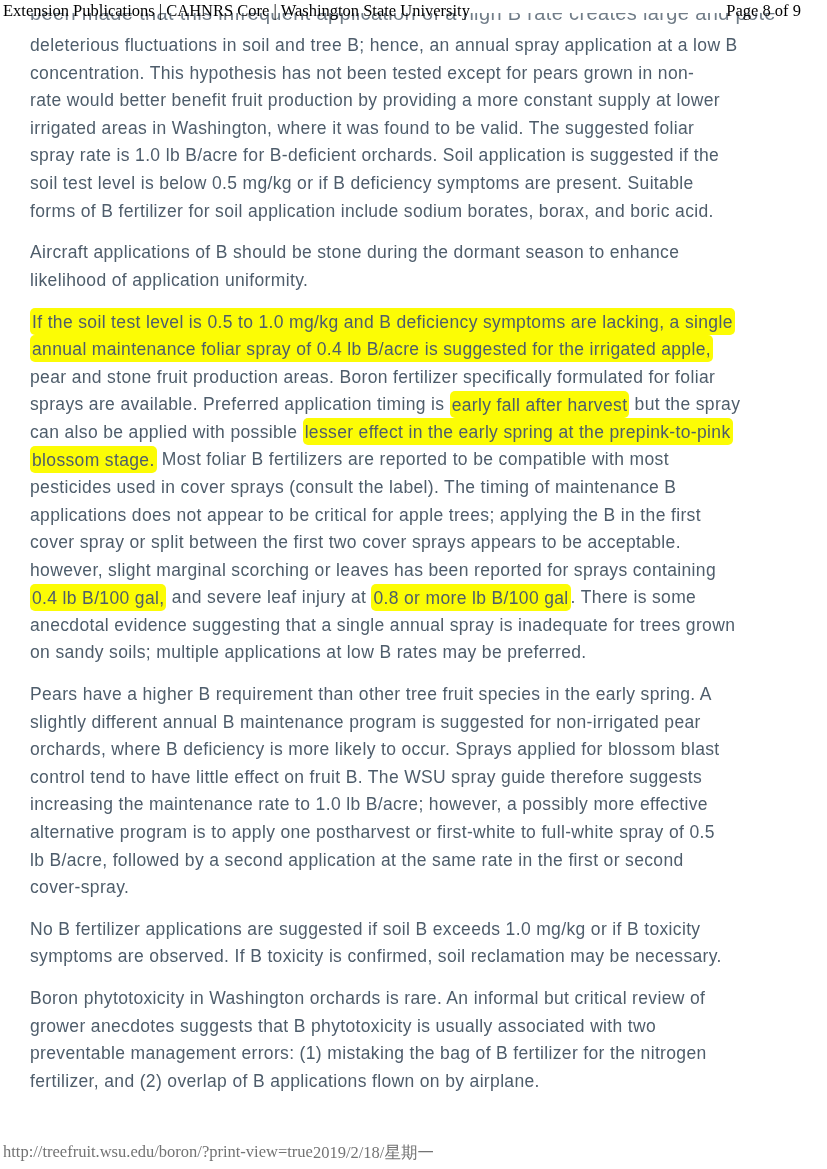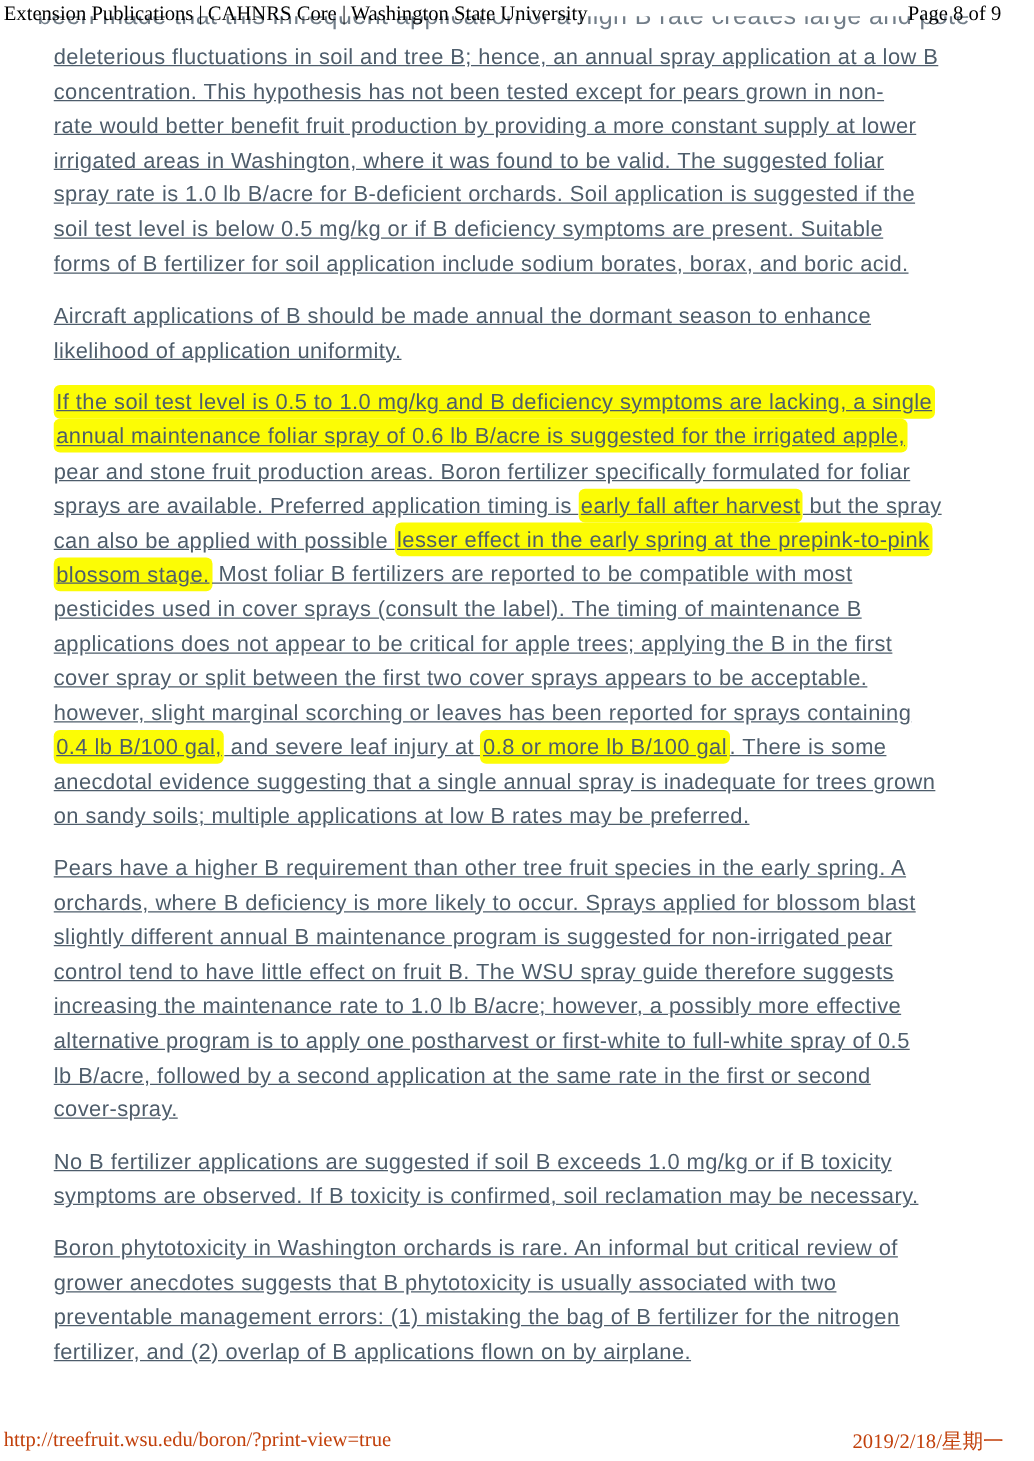--- a/index.html
+++ b/index.html
@@ -30,32 +30,32 @@
     white-space:pre;
   }
   .article {
     position:absolute; top:32px; left:30px; right:28px;
     font-family:"Liberation Sans", sans-serif;
     font-size:17.5px; line-height:27.6px;
     letter-spacing:0.35px;
     color:#4e5d6b;
     z-index:2;
   }
-  .para { margin:0 0 14px 13px;text-decoration:underline; }
+  .para { margin:0 0 14px 0; }
   .line { white-space:pre; }
   .hl {
     background:#fcfc05;
     border-radius:5px;
     padding:3.5px 2px;
   }
   .footer {
     position:absolute; left:3px; right:1px; bottom:5px;
-    display:flex; justify-content:space-between;
+    display:flex; justify-content:flex-start;
     font-family:"Liberation Serif", serif;
-    font-size:16.5px; color:#c2410c;
+    font-size:16.5px; color:#737373;
     white-space:pre;
   }
 </style>
 </head>
 <body>
 
 <div class="page">
 
   <div class="header">
     <span>Extension Publications | CAHNRS Core | Washington State University</span>
@@ -70,42 +70,42 @@
       <div class="para">
         <div class="line"><span>deleterious fluctuations in soil and tree B; hence, an annual spray application at a low B</span></div>
         <div class="line"><span>concentration. This hypothesis has not been tested except for pears grown in non-</span></div>
         <div class="line"><span>rate would better benefit fruit production by providing a more constant supply at lower</span></div>
         <div class="line"><span>irrigated areas in Washington, where it was found to be valid. The suggested foliar</span></div>
         <div class="line"><span>spray rate is 1.0 lb B/acre for B-deficient orchards. Soil application is suggested if the</span></div>
         <div class="line"><span>soil test level is below 0.5 mg/kg or if B deficiency symptoms are present. Suitable</span></div>
         <div class="line"><span>forms of B fertilizer for soil application include sodium borates, borax, and boric acid.</span></div>
       </div>
       <div class="para">
-        <div class="line"><span>Aircraft applications of B should be made annual the dormant season to enhance</span></div>
+        <div class="line"><span>Aircraft applications of B should be stone during the dormant season to enhance</span></div>
         <div class="line"><span>likelihood of application uniformity.</span></div>
       </div>
       <div class="para">
         <div class="line"><span class="hl">If the soil test level is 0.5 to 1.0 mg/kg and B deficiency symptoms are lacking, a single</span></div>
-        <div class="line"><span class="hl">annual maintenance foliar spray of 0.6 lb B/acre is suggested for the irrigated apple,</span></div>
+        <div class="line"><span class="hl">annual maintenance foliar spray of 0.4 lb B/acre is suggested for the irrigated apple,</span></div>
         <div class="line"><span>pear and stone fruit production areas. Boron fertilizer specifically formulated for foliar</span></div>
         <div class="line"><span>sprays are available. Preferred application timing is </span><span class="hl">early fall after harvest</span><span> but the spray</span></div>
         <div class="line"><span>can also be applied with possible </span><span class="hl">lesser effect in the early spring at the prepink-to-pink</span></div>
         <div class="line"><span class="hl">blossom stage.</span><span> Most foliar B fertilizers are reported to be compatible with most</span></div>
         <div class="line"><span>pesticides used in cover sprays (consult the label). The timing of maintenance B</span></div>
         <div class="line"><span>applications does not appear to be critical for apple trees; applying the B in the first</span></div>
         <div class="line"><span>cover spray or split between the first two cover sprays appears to be acceptable.</span></div>
         <div class="line"><span>however, slight marginal scorching or leaves has been reported for sprays containing</span></div>
         <div class="line"><span class="hl">0.4 lb B/100 gal,</span><span> and severe leaf injury at </span><span class="hl">0.8 or more lb B/100 gal</span><span>. There is some</span></div>
         <div class="line"><span>anecdotal evidence suggesting that a single annual spray is inadequate for trees grown</span></div>
         <div class="line"><span>on sandy soils; multiple applications at low B rates may be preferred.</span></div>
       </div>
       <div class="para">
         <div class="line"><span>Pears have a higher B requirement than other tree fruit species in the early spring. A</span></div>
+        <div class="line"><span>slightly different annual B maintenance program is suggested for non-irrigated pear</span></div>
         <div class="line"><span>orchards, where B deficiency is more likely to occur. Sprays applied for blossom blast</span></div>
-        <div class="line"><span>slightly different annual B maintenance program is suggested for non-irrigated pear</span></div>
         <div class="line"><span>control tend to have little effect on fruit B. The WSU spray guide therefore suggests</span></div>
         <div class="line"><span>increasing the maintenance rate to 1.0 lb B/acre; however, a possibly more effective</span></div>
         <div class="line"><span>alternative program is to apply one postharvest or first-white to full-white spray of 0.5</span></div>
         <div class="line"><span>lb B/acre, followed by a second application at the same rate in the first or second</span></div>
         <div class="line"><span>cover-spray.</span></div>
       </div>
       <div class="para">
         <div class="line"><span>No B fertilizer applications are suggested if soil B exceeds 1.0 mg/kg or if B toxicity</span></div>
         <div class="line"><span>symptoms are observed. If B toxicity is confirmed, soil reclamation may be necessary.</span></div>
       </div>

